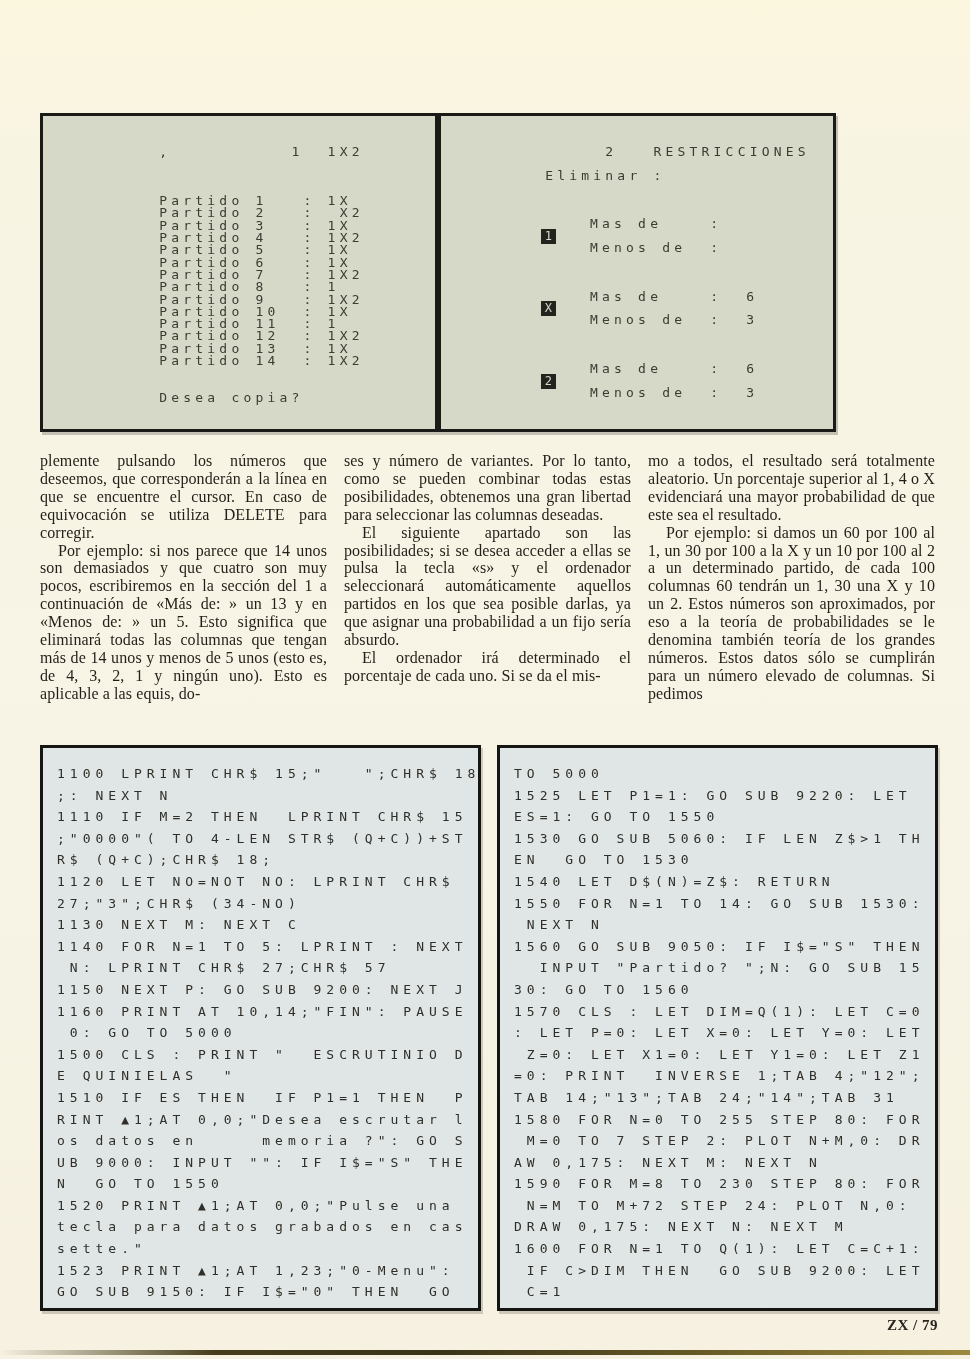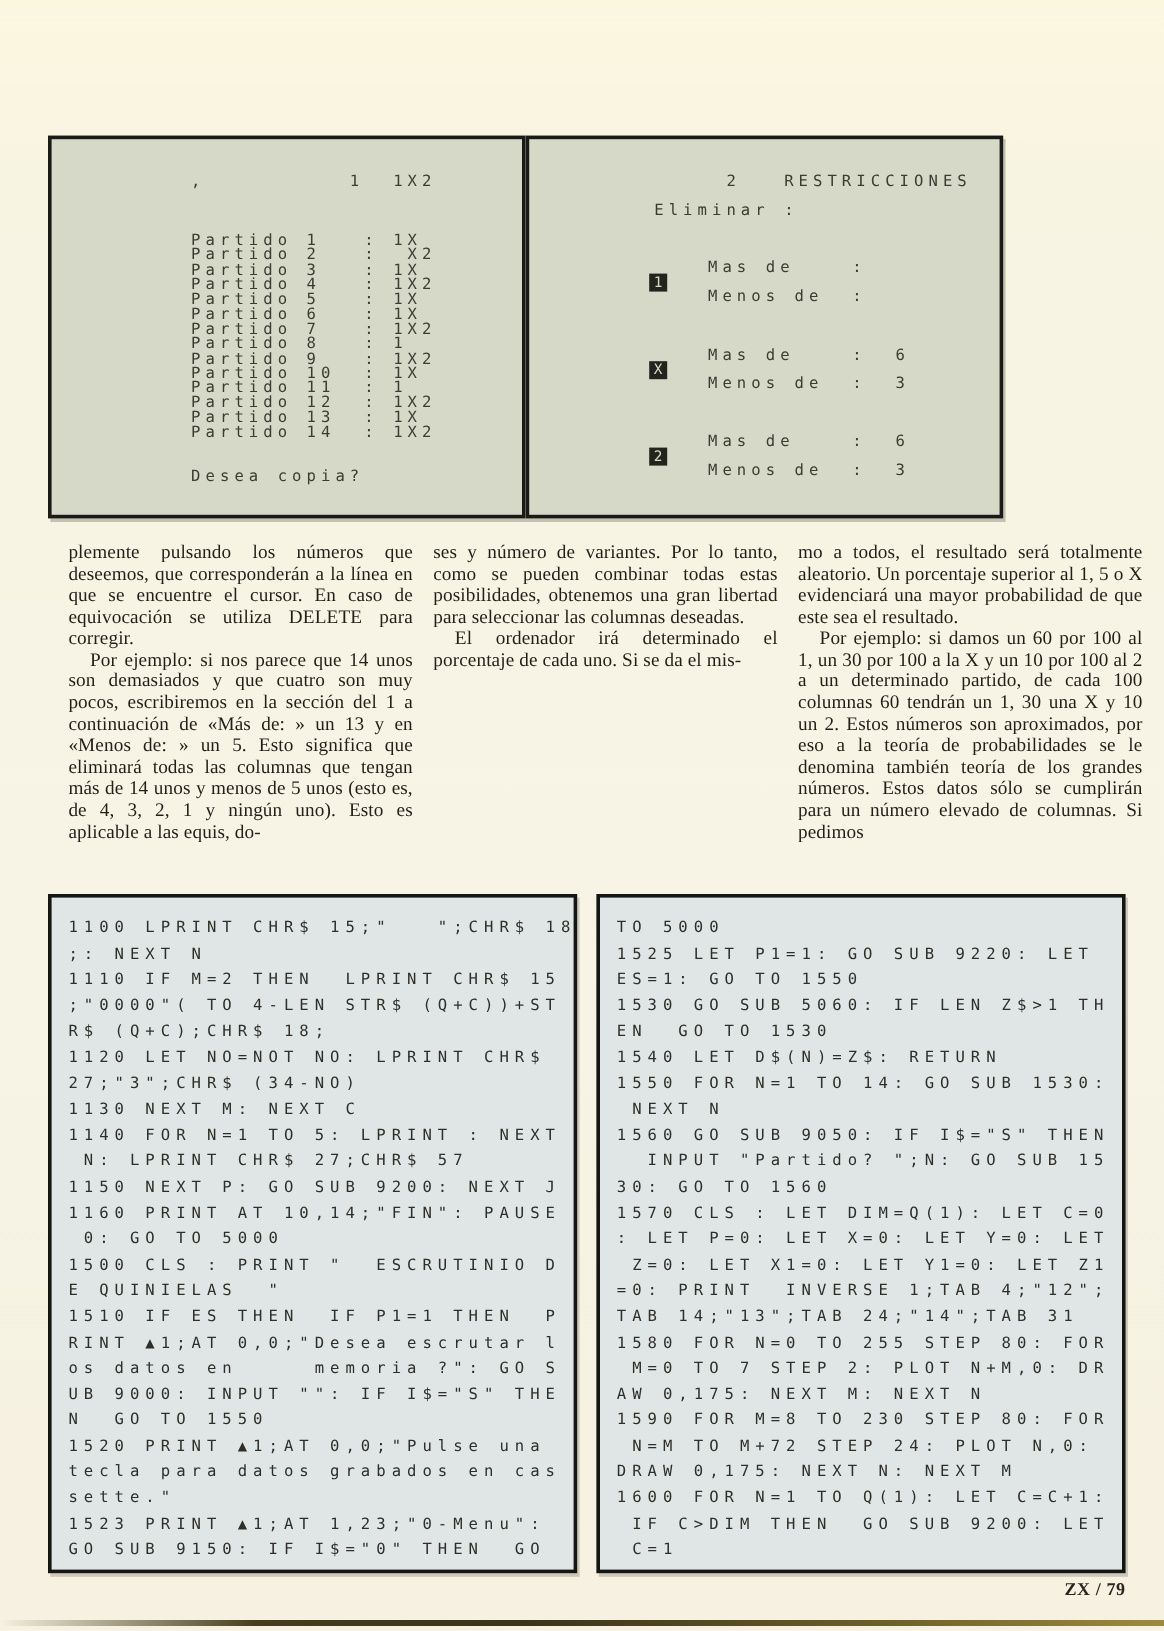--- a/index.html
+++ b/index.html
@@ -28,21 +28,21 @@
   .rst-group { display:flex; align-items:center; }
   .rst-tagcol { width:137px; box-sizing:border-box; text-align:right; padding-right:22px; font-size:13px; letter-spacing:3px; }
   .tag-inverse {
     display:inline-block; background:#24241f; color:#d9dac9;
     font-size:12px; letter-spacing:0; padding:1px 4px; line-height:13px;
   }
   .rst-lines { margin:12px; white-space:pre; font-size:13px; letter-spacing:4.2px; line-height:23.8px; }
   .rst-footer { white-space:pre; font-size:13px; letter-spacing:4.2px; margin:13px 0 0 0; padding-left:8px; }
 
   
-  .article { position:absolute; top:452px; left:40px; width:896px; display:flex; gap:17px;margin-left:17px; }
+  .article { position:absolute; top:452px; left:40px; width:896px; display:flex; gap:17px; }
   .article .col { width:287px; }
   .article p {
     margin:0; font-size:16px; line-height:17.9px; text-align:justify;
     color:#221f19; letter-spacing:0.1px;
   }
   .article p.indent { text-indent:18px; }
 
   
   .code-row { position:absolute; top:745px; left:40px; display:flex; gap:16px; }
   .code-box {
@@ -140,24 +140,25 @@
     </div>
   </div>
 
   <div class="article">
     <div class="col">
       <p>plemente pulsando los números que deseemos, que corresponderán a la línea en que se encuentre el cursor. En caso de equivocación se utiliza DELETE para corregir.</p>
       <p class="indent">Por ejemplo: si nos parece que 14 unos son demasiados y que cuatro son muy pocos, escribiremos en la sección del 1 a continuación de «Más de: » un 13 y en «Menos de: » un 5. Esto significa que eliminará todas las columnas que tengan más de 14 unos y menos de 5 unos (esto es, de 4, 3, 2, 1 y ningún uno). Esto es aplicable a las equis, do-</p>
     </div>
     <div class="col">
       <p>ses y número de variantes. Por lo tanto, como se pueden combinar todas estas posibilidades, obtenemos una gran libertad para seleccionar las columnas deseadas.</p>
+      <p class="indent">El siguiente apartado son las posibilidades; si se desea acceder a ellas se pulsa la tecla «s» y el ordenador seleccionará automáticamente aquellos partidos en los que sea posible darlas, ya que asignar una probabilidad a un fijo sería absurdo.</p>
       <p class="indent">El ordenador irá determinado el porcentaje de cada uno. Si se da el mis-</p>
     </div>
     <div class="col">
-      <p>mo a todos, el resultado será totalmente aleatorio. Un porcentaje superior al 1, 5 o X evidenciará una mayor probabilidad de que este sea el resultado.</p>
+      <p>mo a todos, el resultado será totalmente aleatorio. Un porcentaje superior al 1, 4 o X evidenciará una mayor probabilidad de que este sea el resultado.</p>
       <p class="indent">Por ejemplo: si damos un 60 por 100 al 1, un 30 por 100 a la X y un 10 por 100 al 2 a un determinado partido, de cada 100 columnas 60 tendrán un 1, 30 una X y 10 un 2. Estos números son aproximados, por eso a la teoría de probabilidades se le denomina también teoría de los grandes números. Estos datos sólo se cumplirán para un número elevado de columnas. Si pedimos</p>
     </div>
   </div>
 
   <div class="code-row">
     <div class="code-box">
       <pre class="code-pre">1100 LPRINT CHR$ 15;"   ";CHR$ 18
 ;: NEXT N
 1110 IF M=2 THEN  LPRINT CHR$ 15
 ;"0000"( TO 4-LEN STR$ (Q+C))+ST

